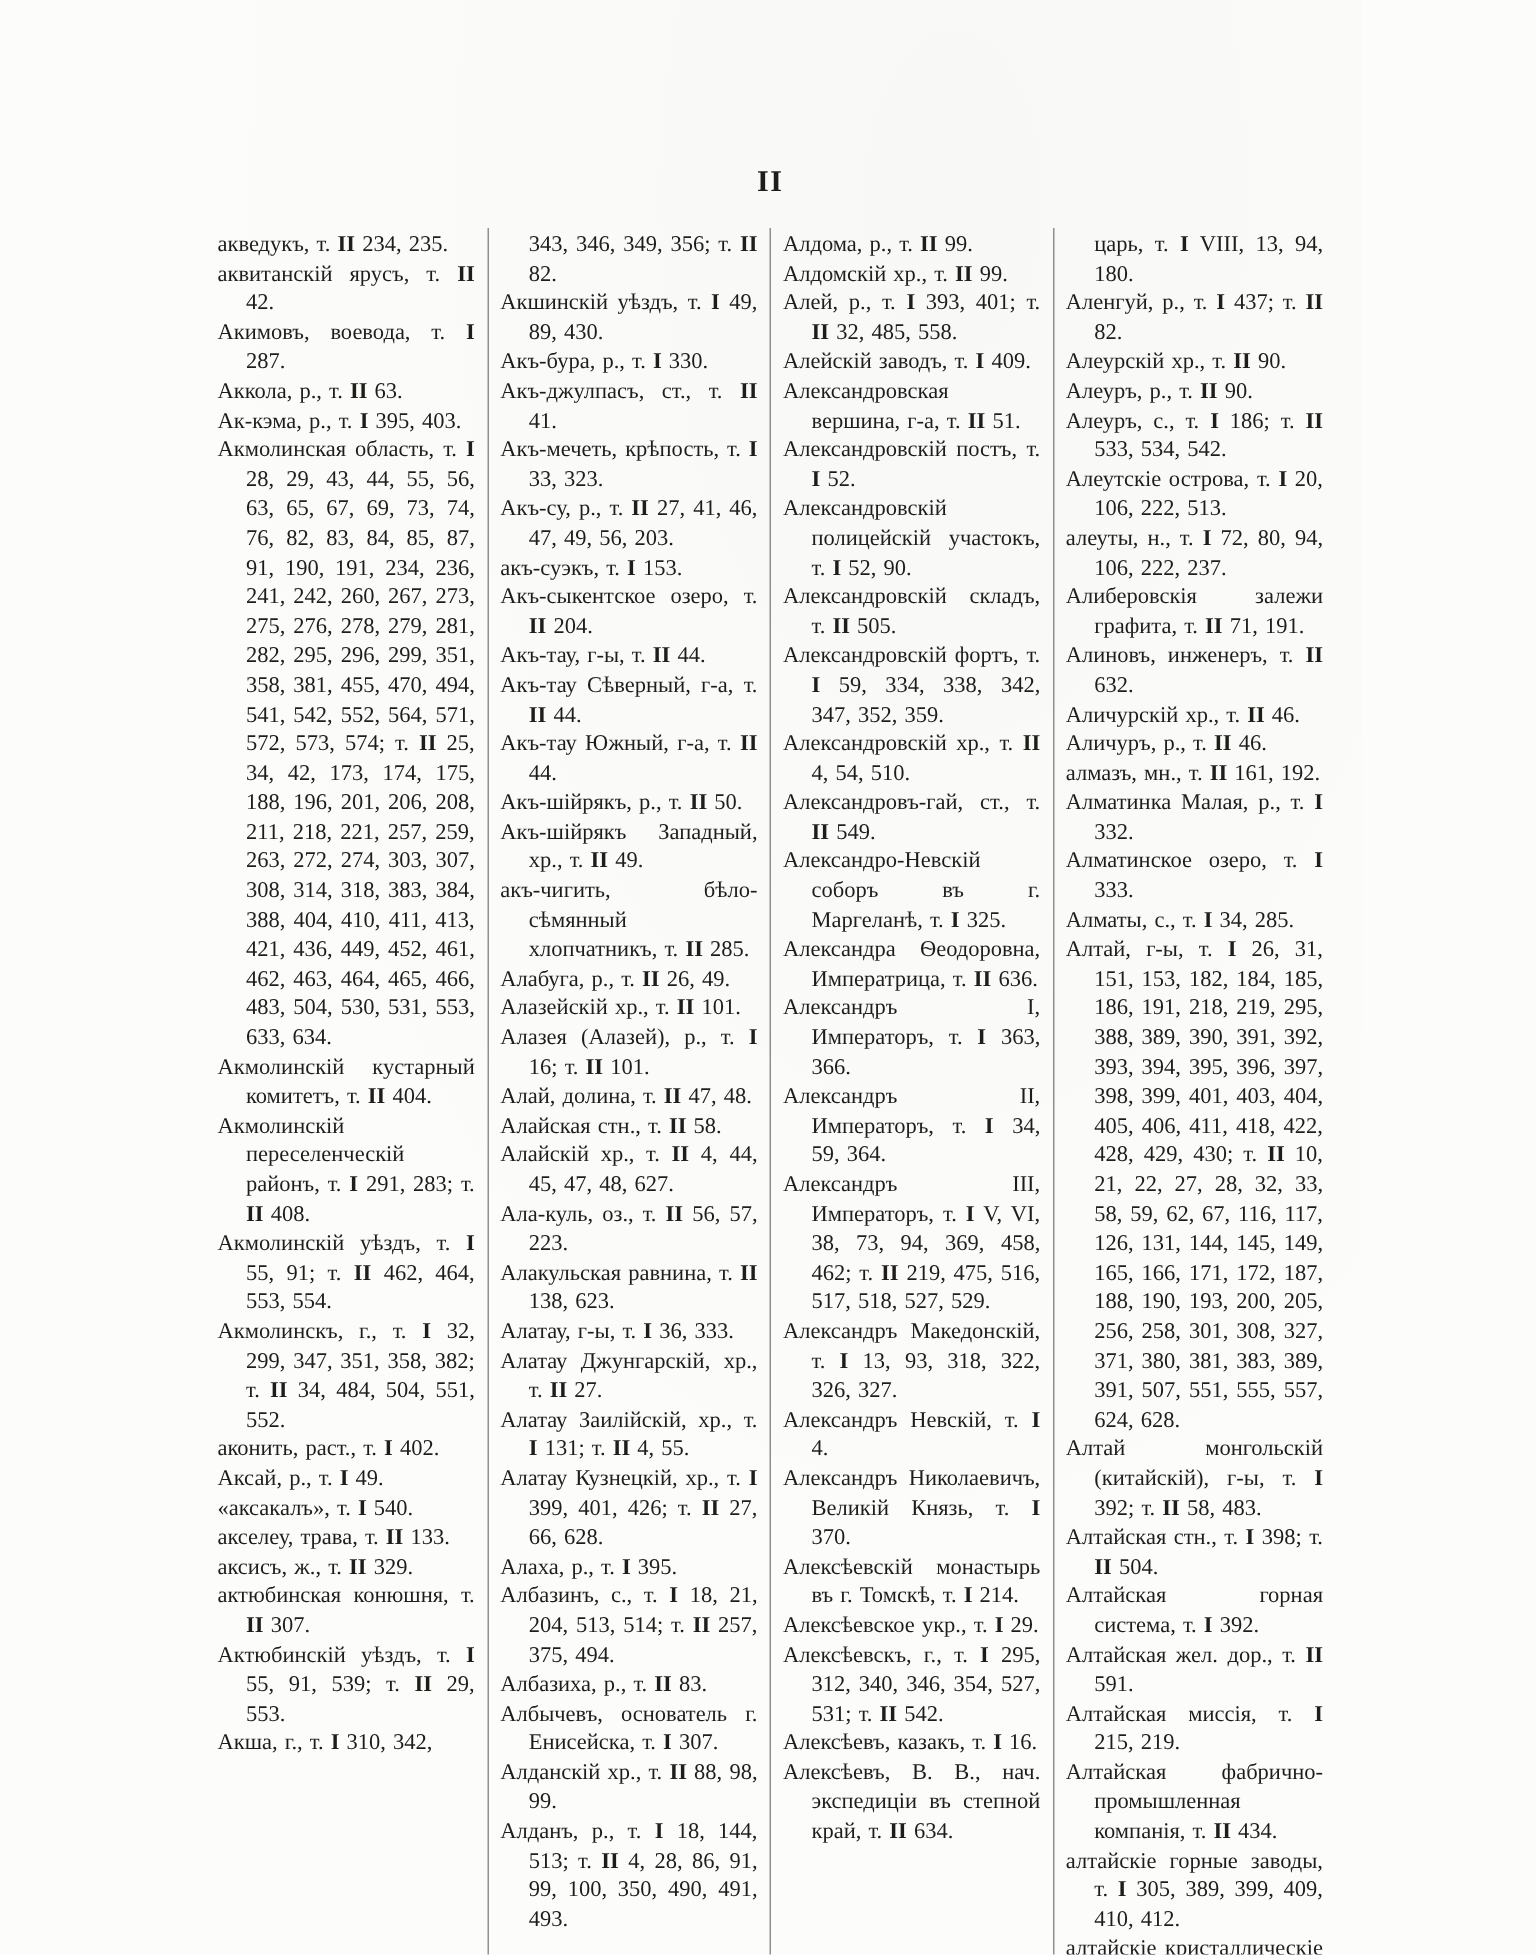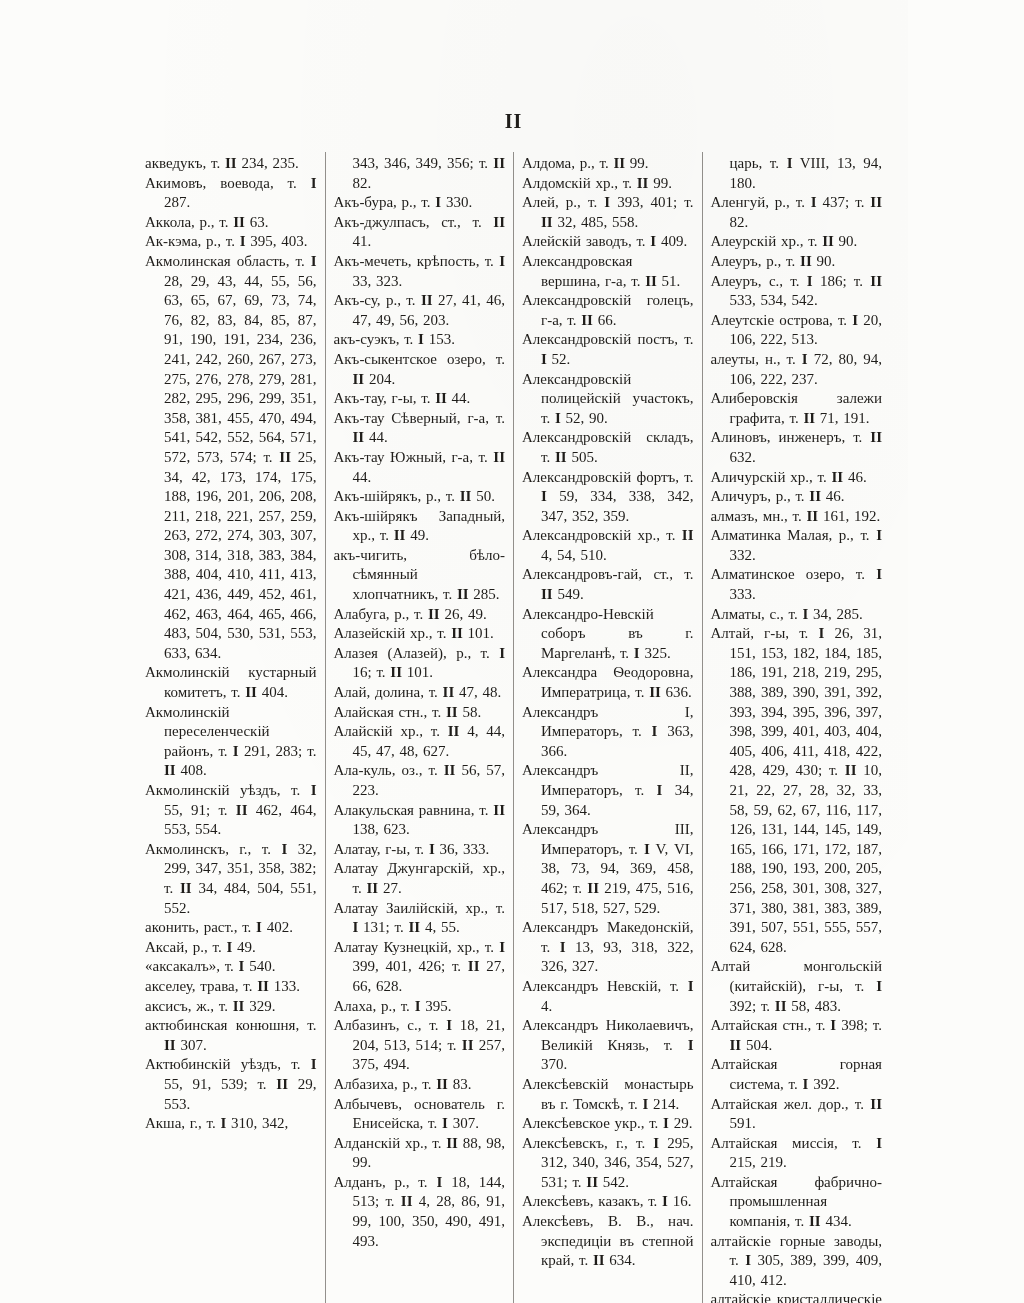--- a/index.html
+++ b/index.html
@@ -59,39 +59,41 @@
   .entry b { font-weight: bold; }
 </style>
 </head>
 <body>
 
 <div class="page">
   <div class="page-number">II</div>
   <div class="columns">
     <div class="col">
         <p class="entry">акведукъ, т. <b>II</b> 234, 235.</p>
+        <p class="entry">аквитанскій ярусъ, т. <b>II</b> 42.</p>
         <p class="entry">Акимовъ, воевода, т. <b>I</b> 287.</p>
         <p class="entry">Аккола, р., т. <b>II</b> 63.</p>
         <p class="entry">Ак-кэма, р., т. <b>I</b> 395, 403.</p>
         <p class="entry">Акмолинская область, т. <b>I</b> 28, 29, 43, 44, 55, 56, 63, 65, 67, 69, 73, 74, 76, 82, 83, 84, 85, 87, 91, 190, 191, 234, 236, 241, 242, 260, 267, 273, 275, 276, 278, 279, 281, 282, 295, 296, 299, 351, 358, 381, 455, 470, 494, 541, 542, 552, 564, 571, 572, 573, 574; т. <b>II</b> 25, 34, 42, 173, 174, 175, 188, 196, 201, 206, 208, 211, 218, 221, 257, 259, 263, 272, 274, 303, 307, 308, 314, 318, 383, 384, 388, 404, 410, 411, 413, 421, 436, 449, 452, 461, 462, 463, 464, 465, 466, 483, 504, 530, 531, 553, 633, 634.</p>
         <p class="entry">Акмолинскій кустарный комитетъ, т. <b>II</b> 404.</p>
         <p class="entry">Акмолинскій переселенческій районъ, т. <b>I</b> 291, 283; т. <b>II</b> 408.</p>
         <p class="entry">Акмолинскій уѣздъ, т. <b>I</b> 55, 91; т. <b>II</b> 462, 464, 553, 554.</p>
         <p class="entry">Акмолинскъ, г., т. <b>I</b> 32, 299, 347, 351, 358, 382; т. <b>II</b> 34, 484, 504, 551, 552.</p>
         <p class="entry">аконить, раст., т. <b>I</b> 402.</p>
         <p class="entry">Аксай, р., т. <b>I</b> 49.</p>
         <p class="entry">«аксакалъ», т. <b>I</b> 540.</p>
         <p class="entry">акселеу, трава, т. <b>II</b> 133.</p>
         <p class="entry">аксисъ, ж., т. <b>II</b> 329.</p>
         <p class="entry">актюбинская конюшня, т. <b>II</b> 307.</p>
         <p class="entry">Актюбинскій уѣздъ, т. <b>I</b> 55, 91, 539; т. <b>II</b> 29, 553.</p>
         <p class="entry">Акша, г., т. <b>I</b> 310, 342,</p>
       </div>
     <div class="col">
         <p class="entry cont">343, 346, 349, 356; т. <b>II</b> 82.</p>
+        <p class="entry">Акшинскій уѣздъ, т. <b>I</b> 49, 89, 430.</p>
         <p class="entry">Акъ-бура, р., т. <b>I</b> 330.</p>
         <p class="entry">Акъ-джулпасъ, ст., т. <b>II</b> 41.</p>
         <p class="entry">Акъ-мечеть, крѣпость, т. <b>I</b> 33, 323.</p>
         <p class="entry">Акъ-су, р., т. <b>II</b> 27, 41, 46, 47, 49, 56, 203.</p>
         <p class="entry">акъ-суэкъ, т. <b>I</b> 153.</p>
         <p class="entry">Акъ-сыкентское озеро, т. <b>II</b> 204.</p>
         <p class="entry">Акъ-тау, г-ы, т. <b>II</b> 44.</p>
         <p class="entry">Акъ-тау Сѣверный, г-а, т. <b>II</b> 44.</p>
         <p class="entry">Акъ-тау Южный, г-а, т. <b>II</b> 44.</p>
         <p class="entry">Акъ-шійрякъ, р., т. <b>II</b> 50.</p>
@@ -115,21 +117,20 @@
         <p class="entry">Албычевъ, основатель г. Енисейска, т. <b>I</b> 307.</p>
         <p class="entry">Алданскій хр., т. <b>II</b> 88, 98, 99.</p>
         <p class="entry">Алданъ, р., т. <b>I</b> 18, 144, 513; т. <b>II</b> 4, 28, 86, 91, 99, 100, 350, 490, 491, 493.</p>
       </div>
     <div class="col">
         <p class="entry">Алдома, р., т. <b>II</b> 99.</p>
         <p class="entry">Алдомскій хр., т. <b>II</b> 99.</p>
         <p class="entry">Алей, р., т. <b>I</b> 393, 401; т. <b>II</b> 32, 485, 558.</p>
         <p class="entry">Алейскій заводъ, т. <b>I</b> 409.</p>
         <p class="entry">Александровская вершина, г-а, т. <b>II</b> 51.</p>
-        <p class="entry">Александровскій голецъ, г-а, т. <b>II</b> 66.</p>
         <p class="entry">Александровскій постъ, т. <b>I</b> 52.</p>
         <p class="entry">Александровскій полицейскій участокъ, т. <b>I</b> 52, 90.</p>
         <p class="entry">Александровскій складъ, т. <b>II</b> 505.</p>
         <p class="entry">Александровскій фортъ, т. <b>I</b> 59, 334, 338, 342, 347, 352, 359.</p>
         <p class="entry">Александровскій хр., т. <b>II</b> 4, 54, 510.</p>
         <p class="entry">Александровъ-гай, ст., т. <b>II</b> 549.</p>
         <p class="entry">Александро-Невскій соборъ въ г. Маргеланѣ, т. <b>I</b> 325.</p>
         <p class="entry">Александра Ѳеодоровна, Императрица, т. <b>II</b> 636.</p>
         <p class="entry">Александръ I, Императоръ, т. <b>I</b> 363, 366.</p>
         <p class="entry">Александръ II, Императоръ, т. <b>I</b> 34, 59, 364.</p>

